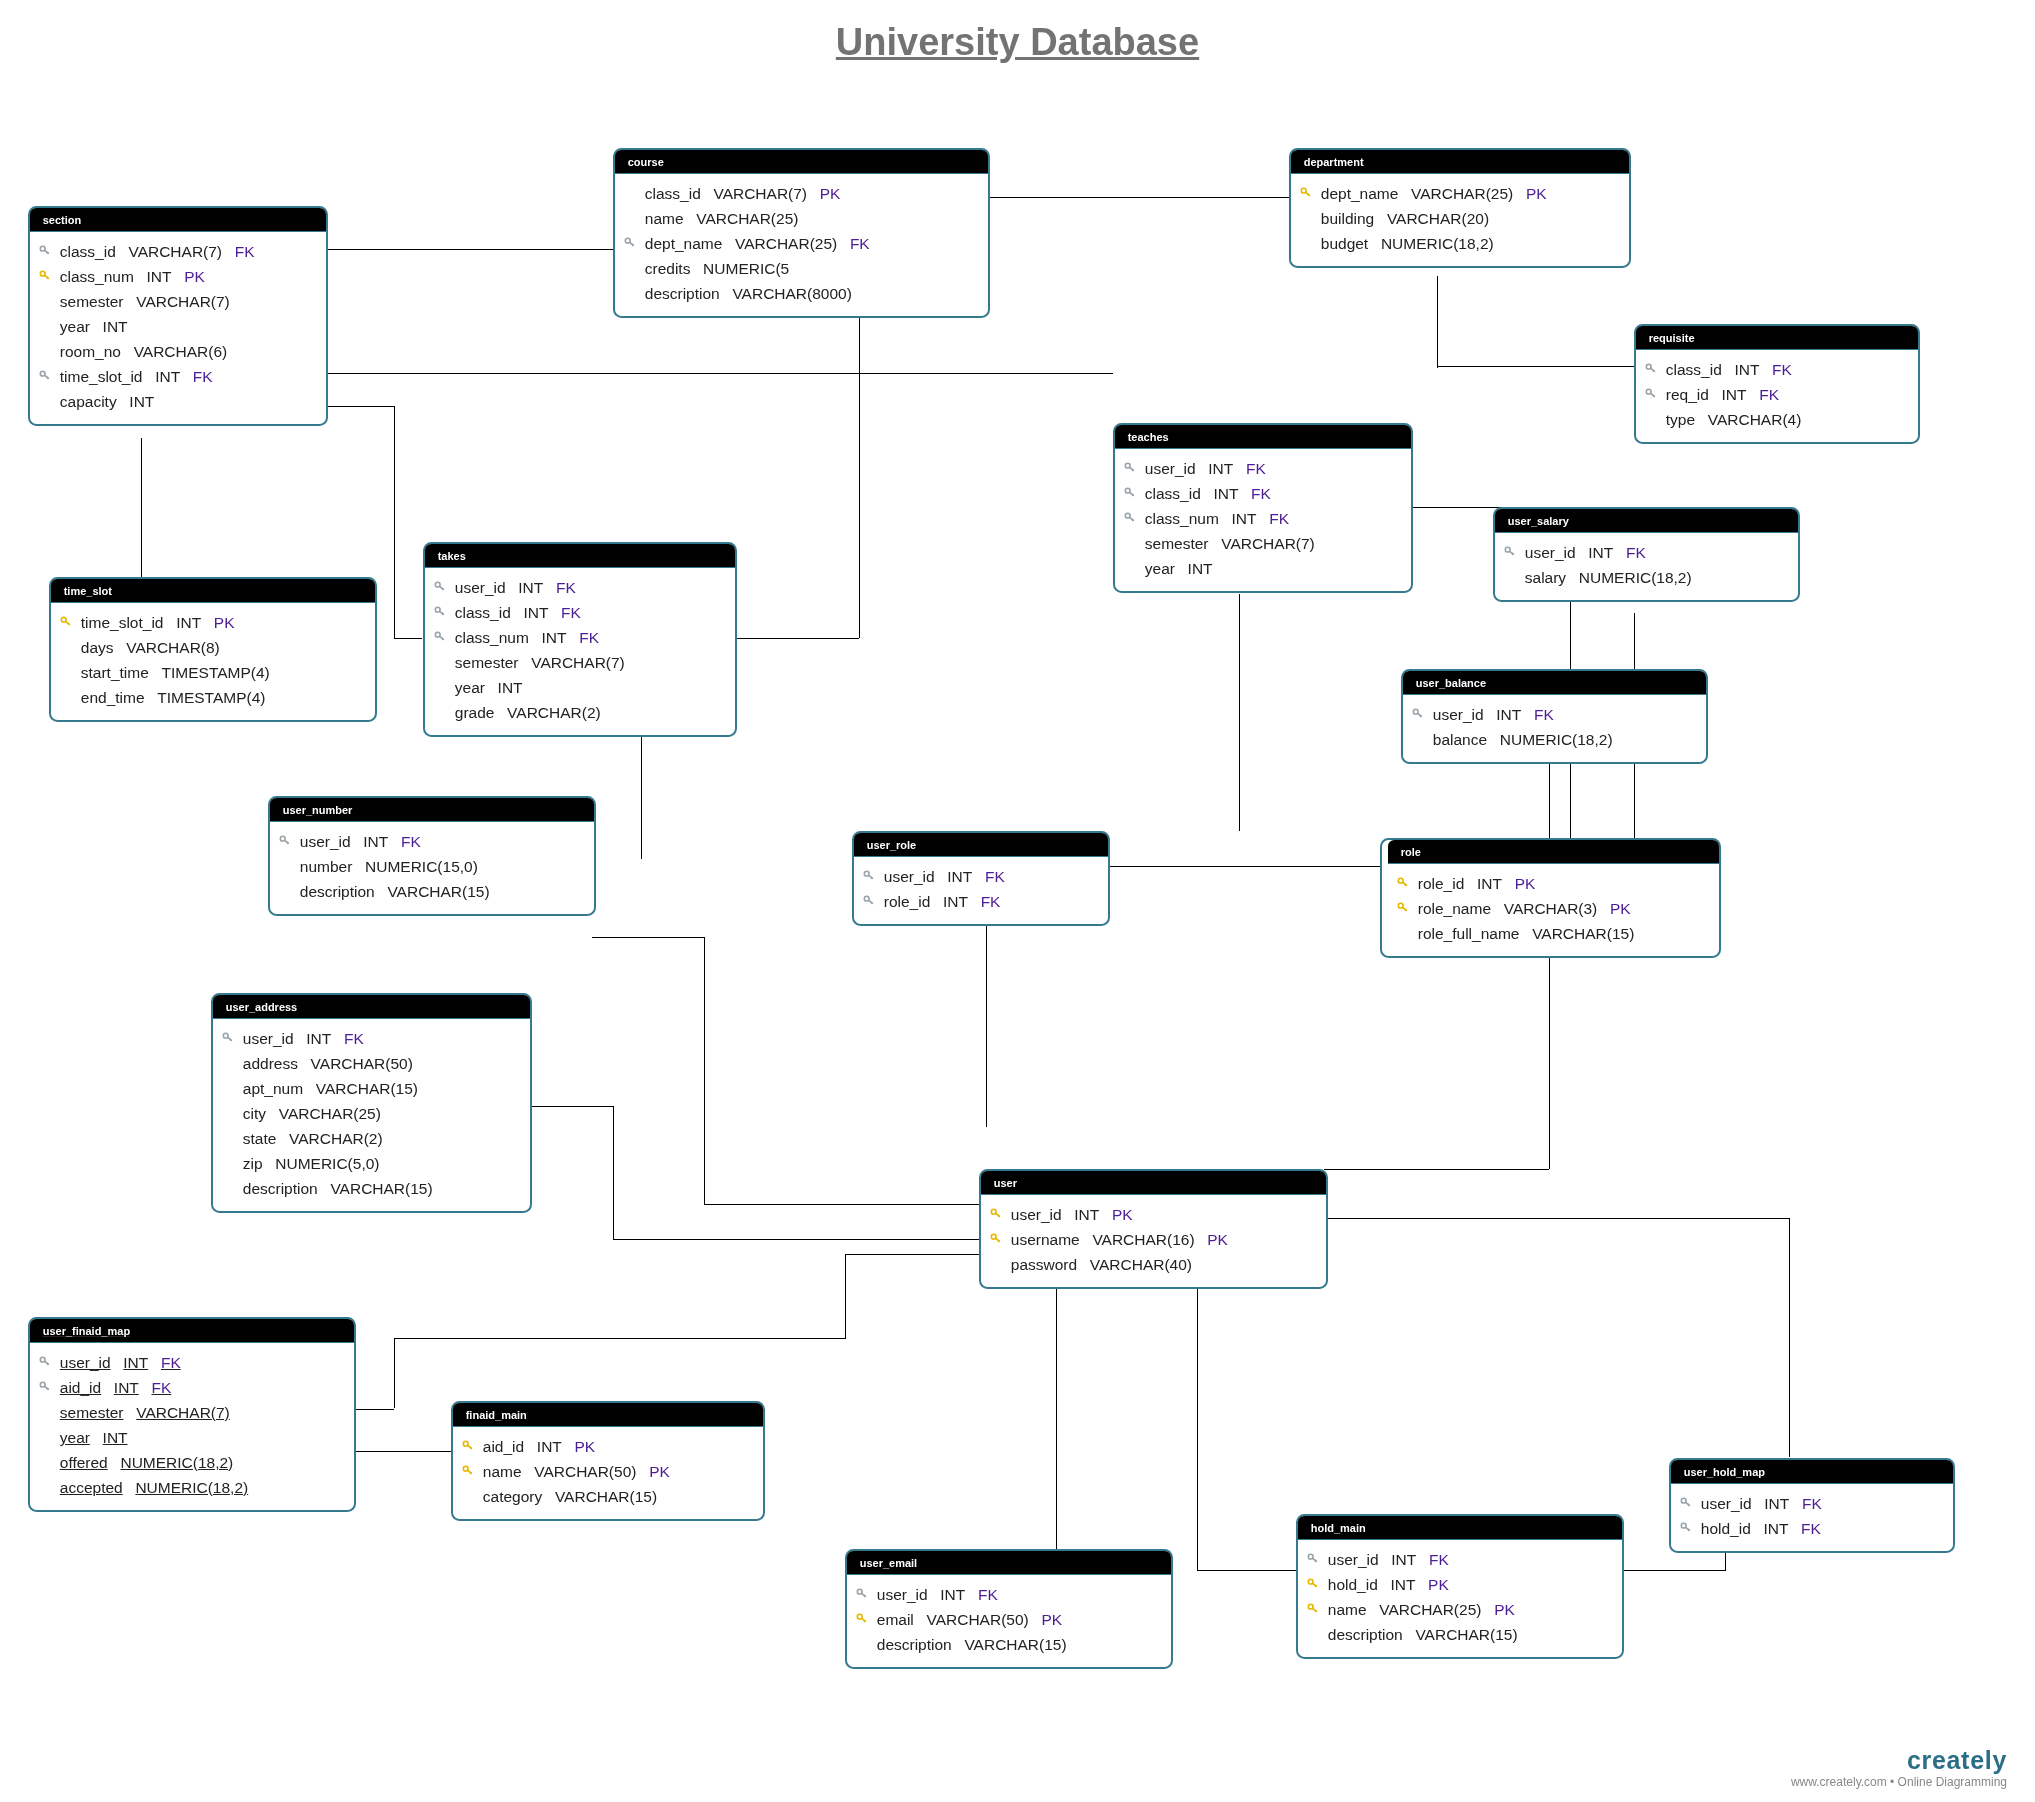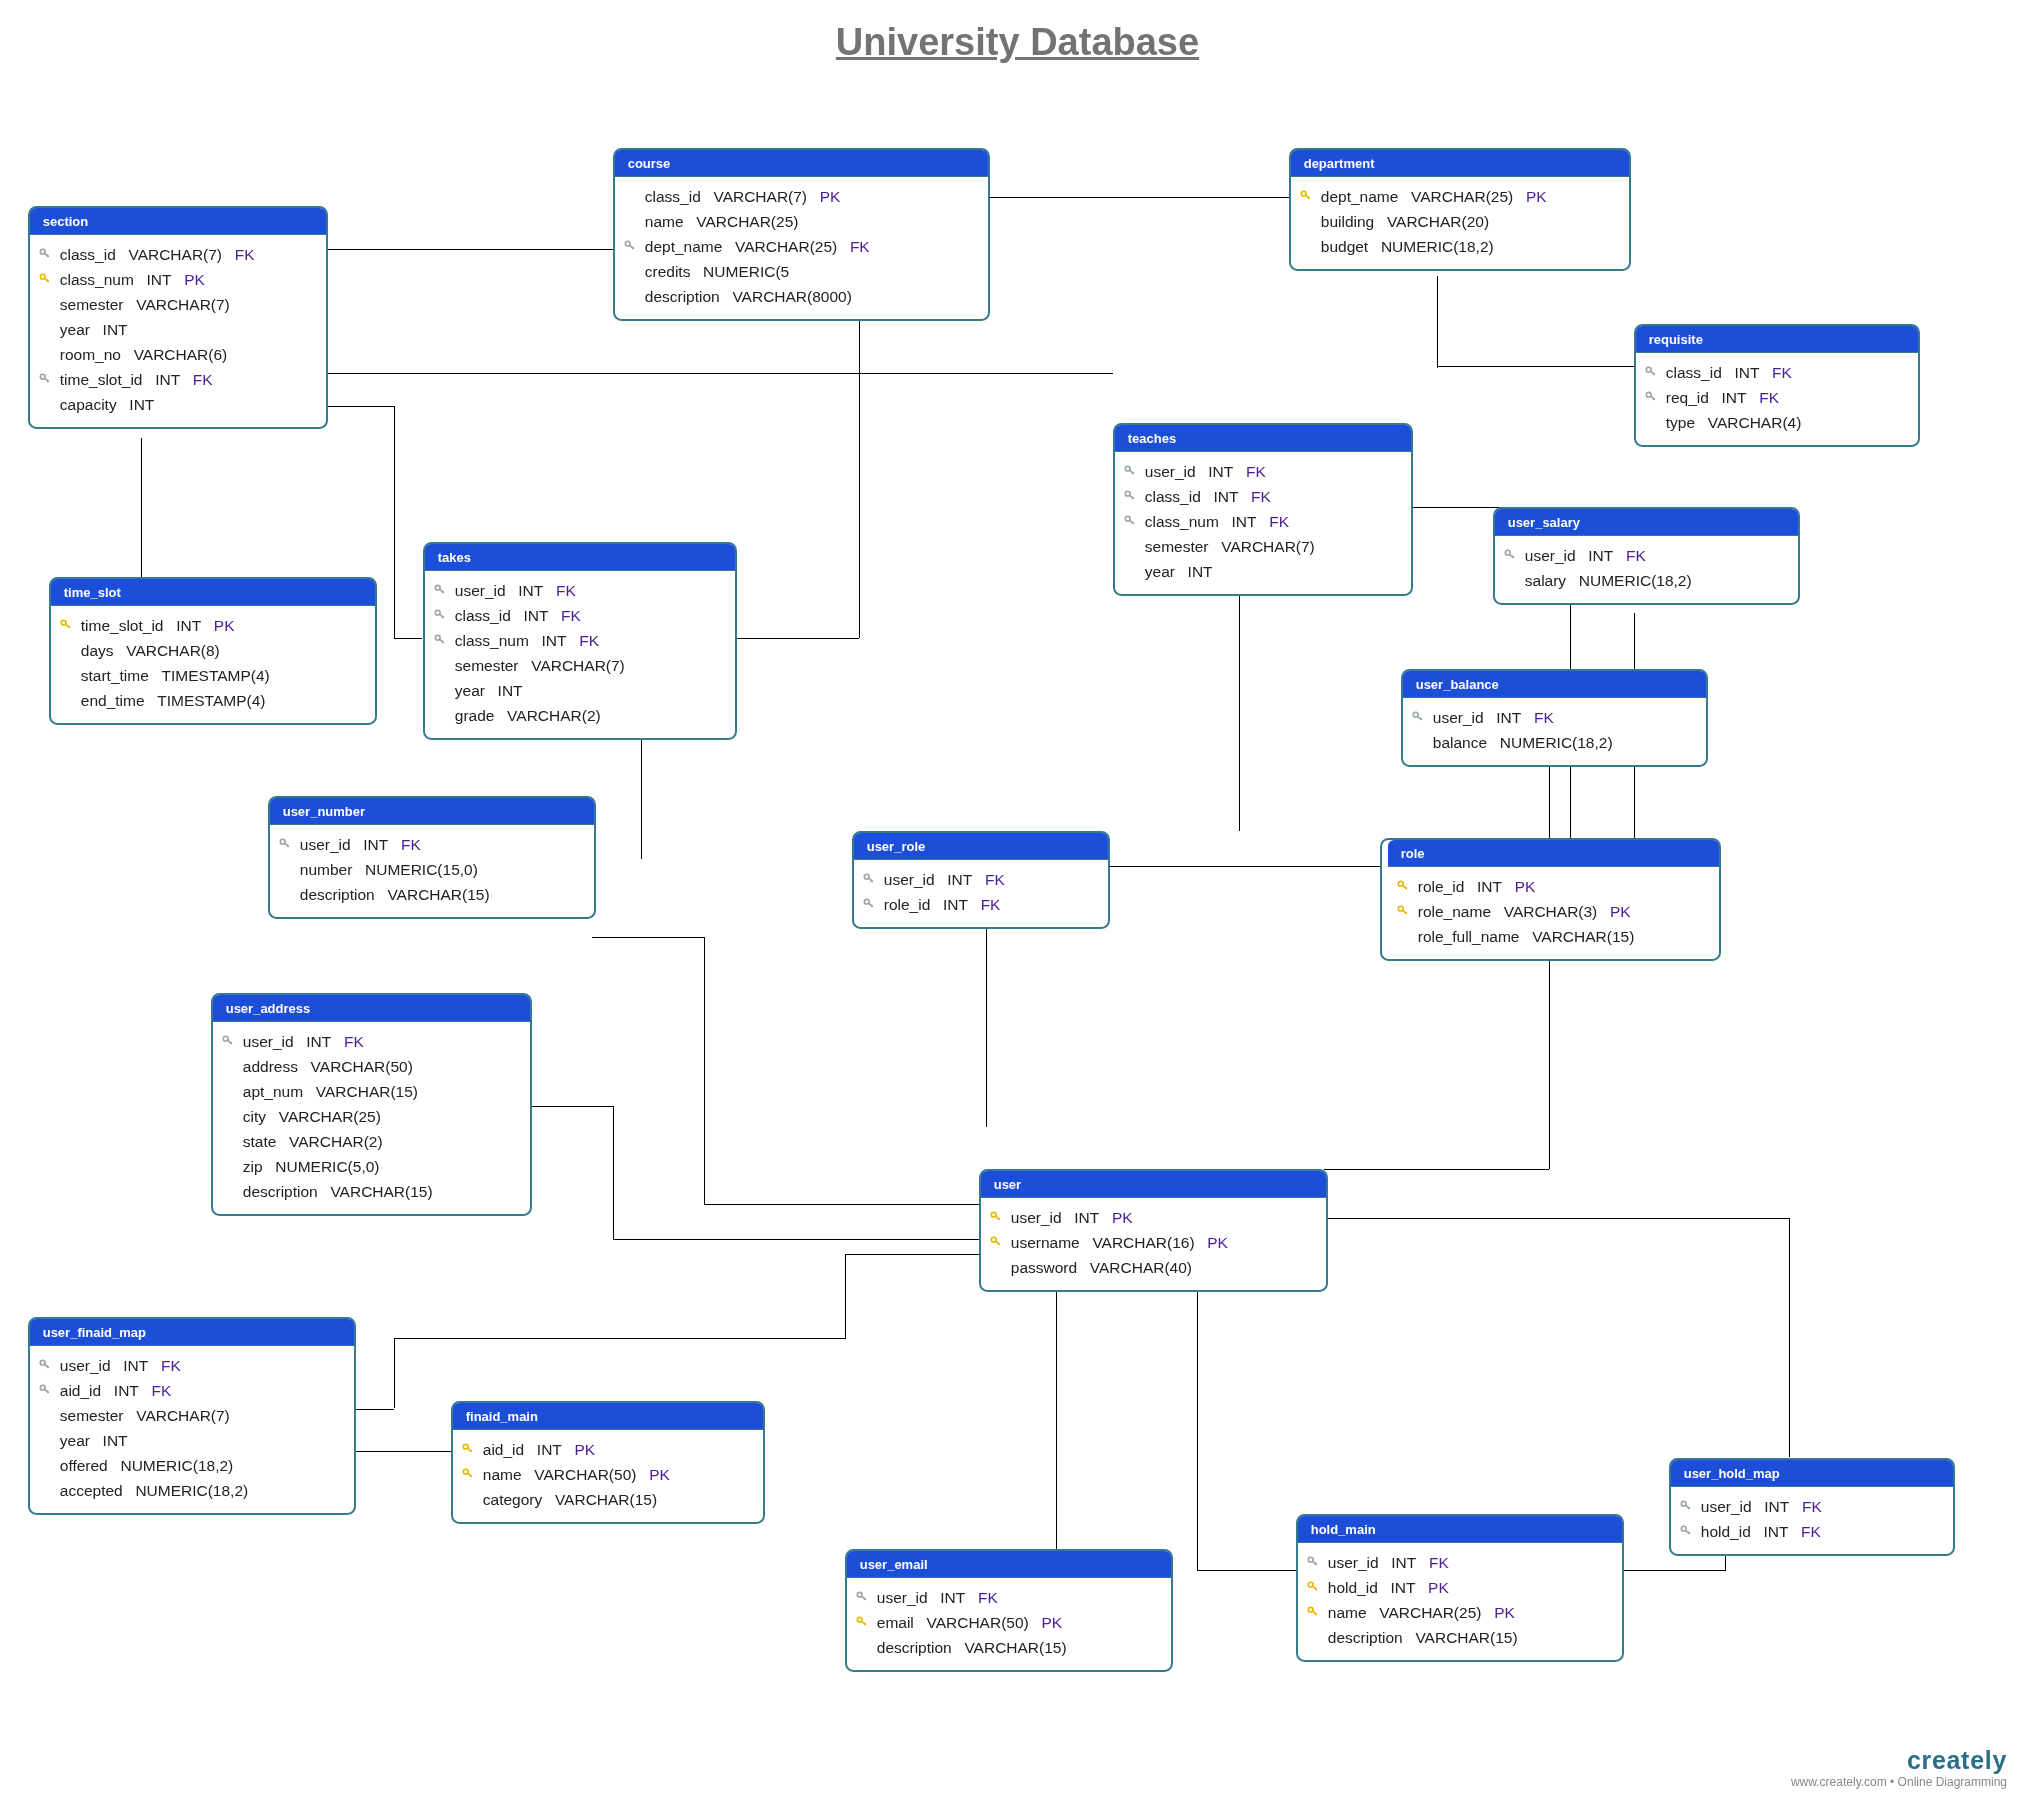--- a/index.html
+++ b/index.html
@@ -1,19 +1,19 @@
 <!DOCTYPE html>
 <html style="font-size:11.3px"><head>
 <meta charset="utf-8">
 <style>
   html,body{margin:0;padding:0;background:#fff;font-family:Arial,Helvetica,sans-serif;}
   .canvas{position:relative;width:2035px;height:1803px;}
   .title{position:absolute;left:0;right:0;top:21px;text-align:center;font-size:38px;font-weight:bold;text-decoration:underline;color:#737373;}
   .tbl{position:absolute;border:2.1px solid #367a8f;border-radius:8.5px;background:#fff;box-shadow:0 0 0 rgba(0,0,0,0);font-size:15.5px;color:#222;}
-  .tbl .hdr{background:#1d4ed8;color:#fff;font-weight:bold;padding:5.6px 12.7px;border-top-left-radius:6.3px;border-top-right-radius:6.3px;font-size:13px;}
+  .tbl .hdr{background:#000000;color:#fff;font-weight:bold;padding:5.6px 12.7px;border-top-left-radius:6.3px;border-top-right-radius:6.3px;font-size:11px;}
   .tbl .body{padding:7px 4.2px 10px 4.2px;border-top:1.4px solid #367a8f;}
   .row{display:flex;align-items:center;padding:3.5px 4.2px 3.5px 1.4px;white-space:nowrap;}
   .key{width:20px;height:15.5px;display:inline-flex;align-items:center;justify-content:center;margin-right:4.2px;}
   .key svg{width:12.7px;height:12.7px;}
   .nm{margin-right:12.7px;}
   .ty{margin-right:12.7px;color:#222;}
   .kc{color:#4c1d95;}
   .line{position:absolute;background:#000;}
   .hl{height:1.4px;}
   .vl{width:1.4px;}
@@ -578,21 +578,21 @@
           <span class="ty">VARCHAR(16)</span>
           <span class="kc">PK</span>
         </div>
         <div class="row">
           <span class="key"></span>
           <span class="nm">password</span>
           <span class="ty">VARCHAR(40)</span>
         </div>
       </div>
     </div>
-    <div class="tbl" style="left: 28px; top: 1317px; width: 324px;">
+    <div class="tbl" style="left: 28px; top: 1317px; width: 324px; text-decoration: underline;">
       <div class="hdr"><span>user_finaid_map</span></div>
       <div class="body">
         <div class="row">
           <span class="key">
             <svg viewBox="0 0 24 24">
               <circle cx="7" cy="7" r="4.5" fill="none" stroke="#9aa4ab" stroke-width="3"></circle>
               <rect x="9" y="10" width="3" height="11" fill="#9aa4ab" transform="rotate(-45 9 10)"></rect>
               <rect x="14" y="14" width="3" height="5" fill="#9aa4ab" transform="rotate(-45 14 14)"></rect>
             </svg>
           </span>

